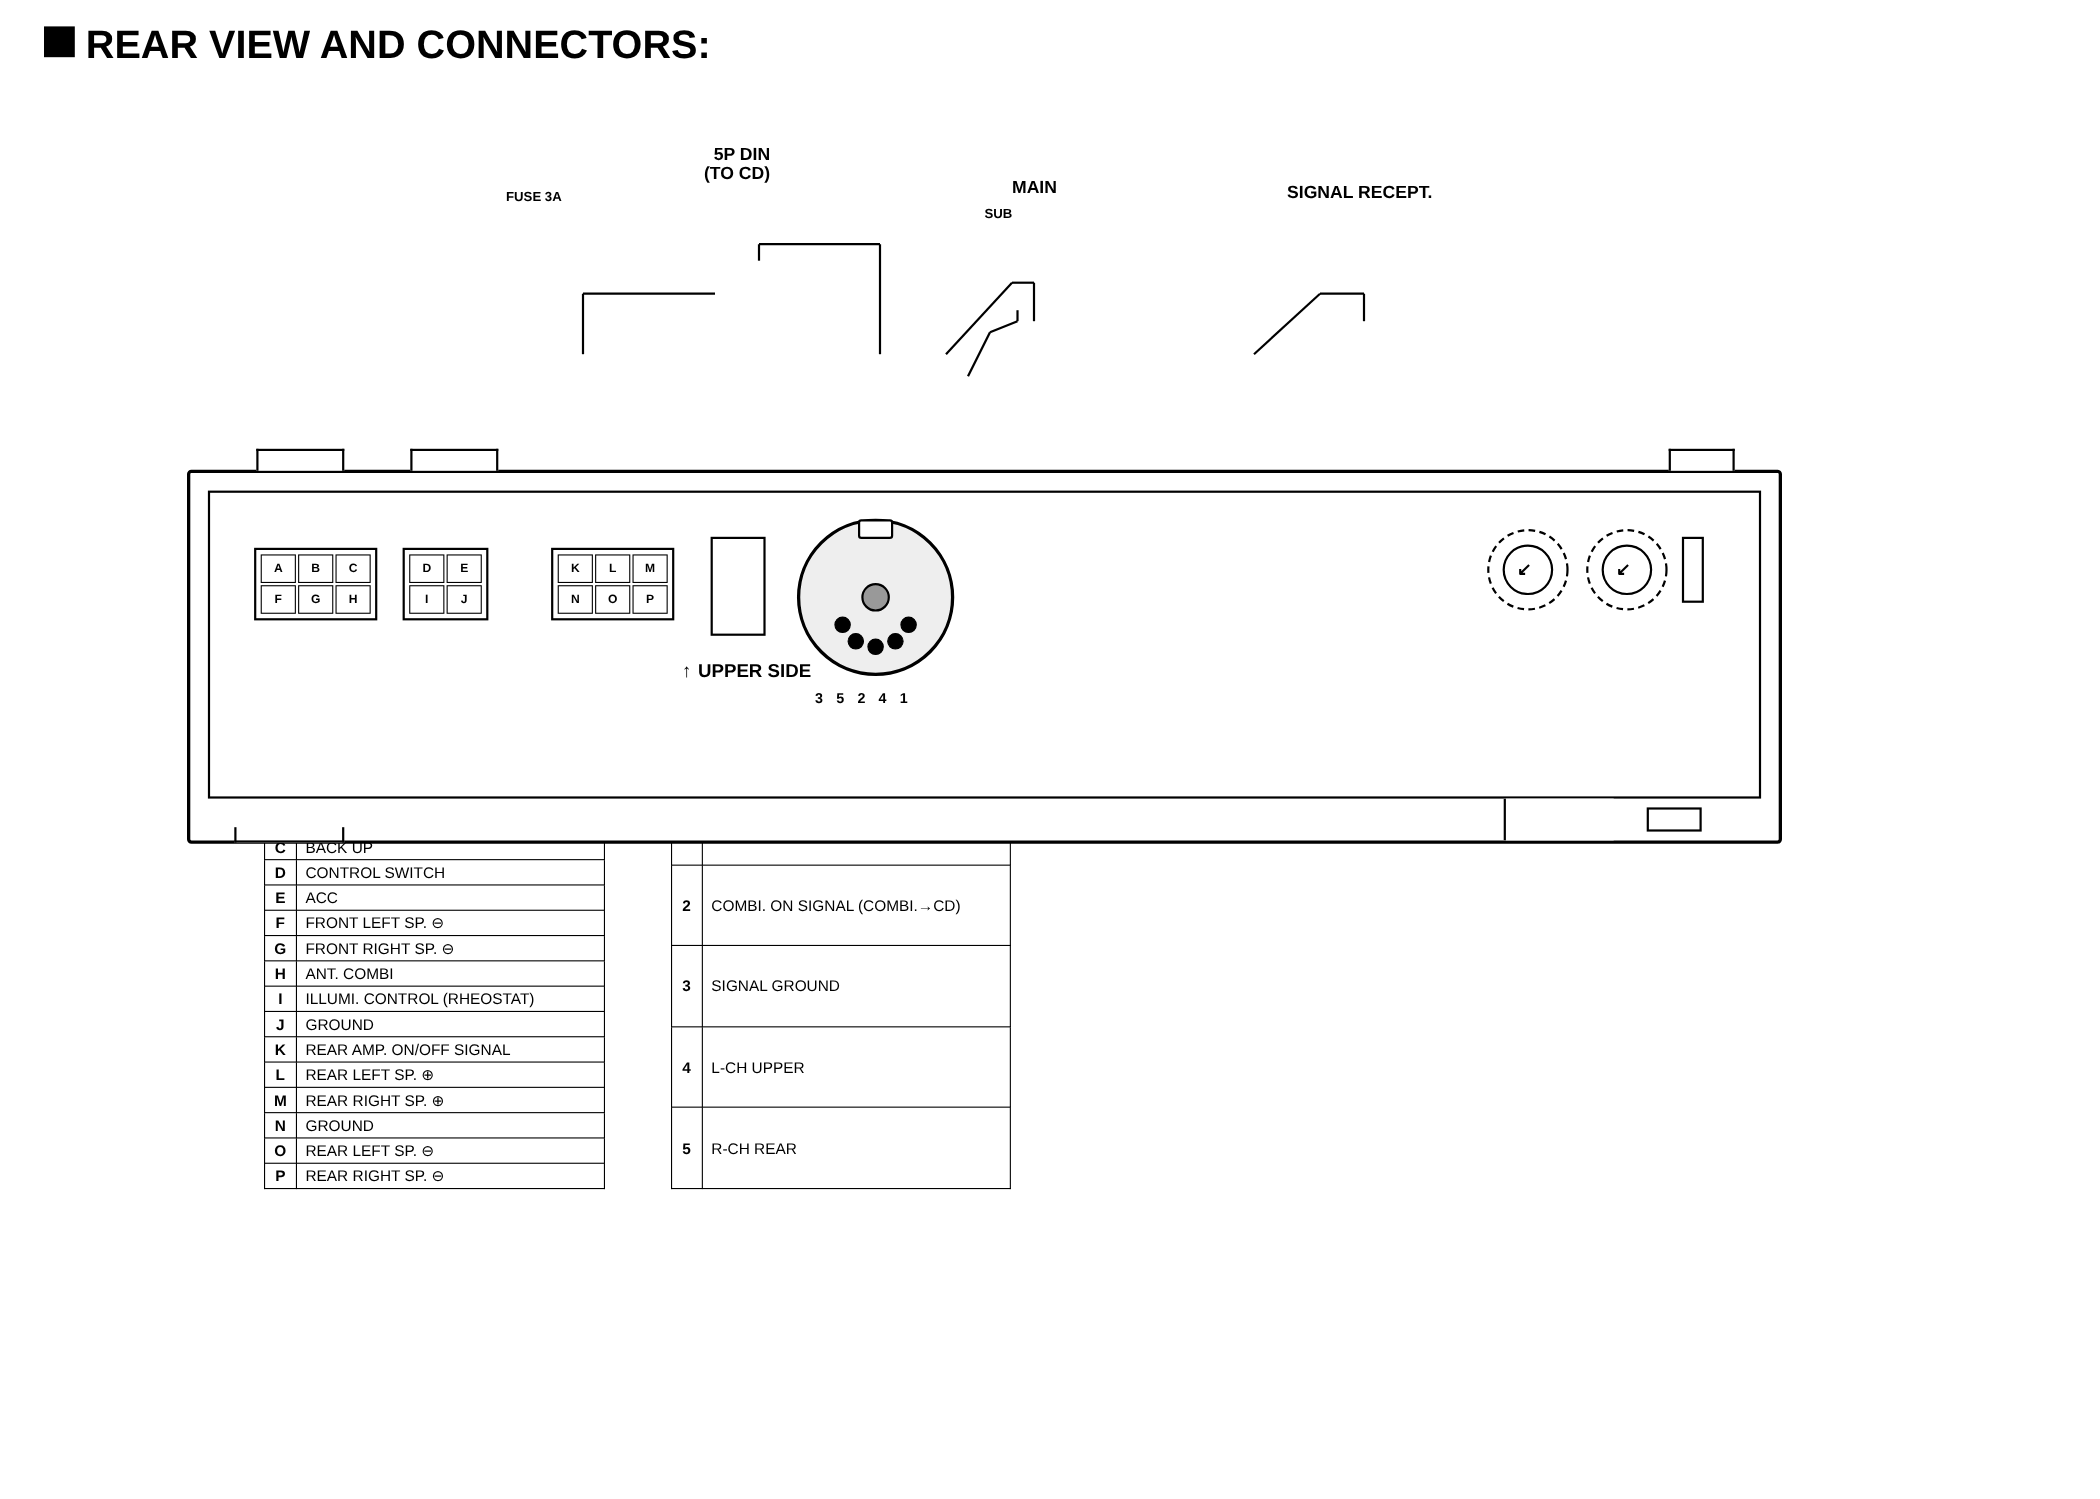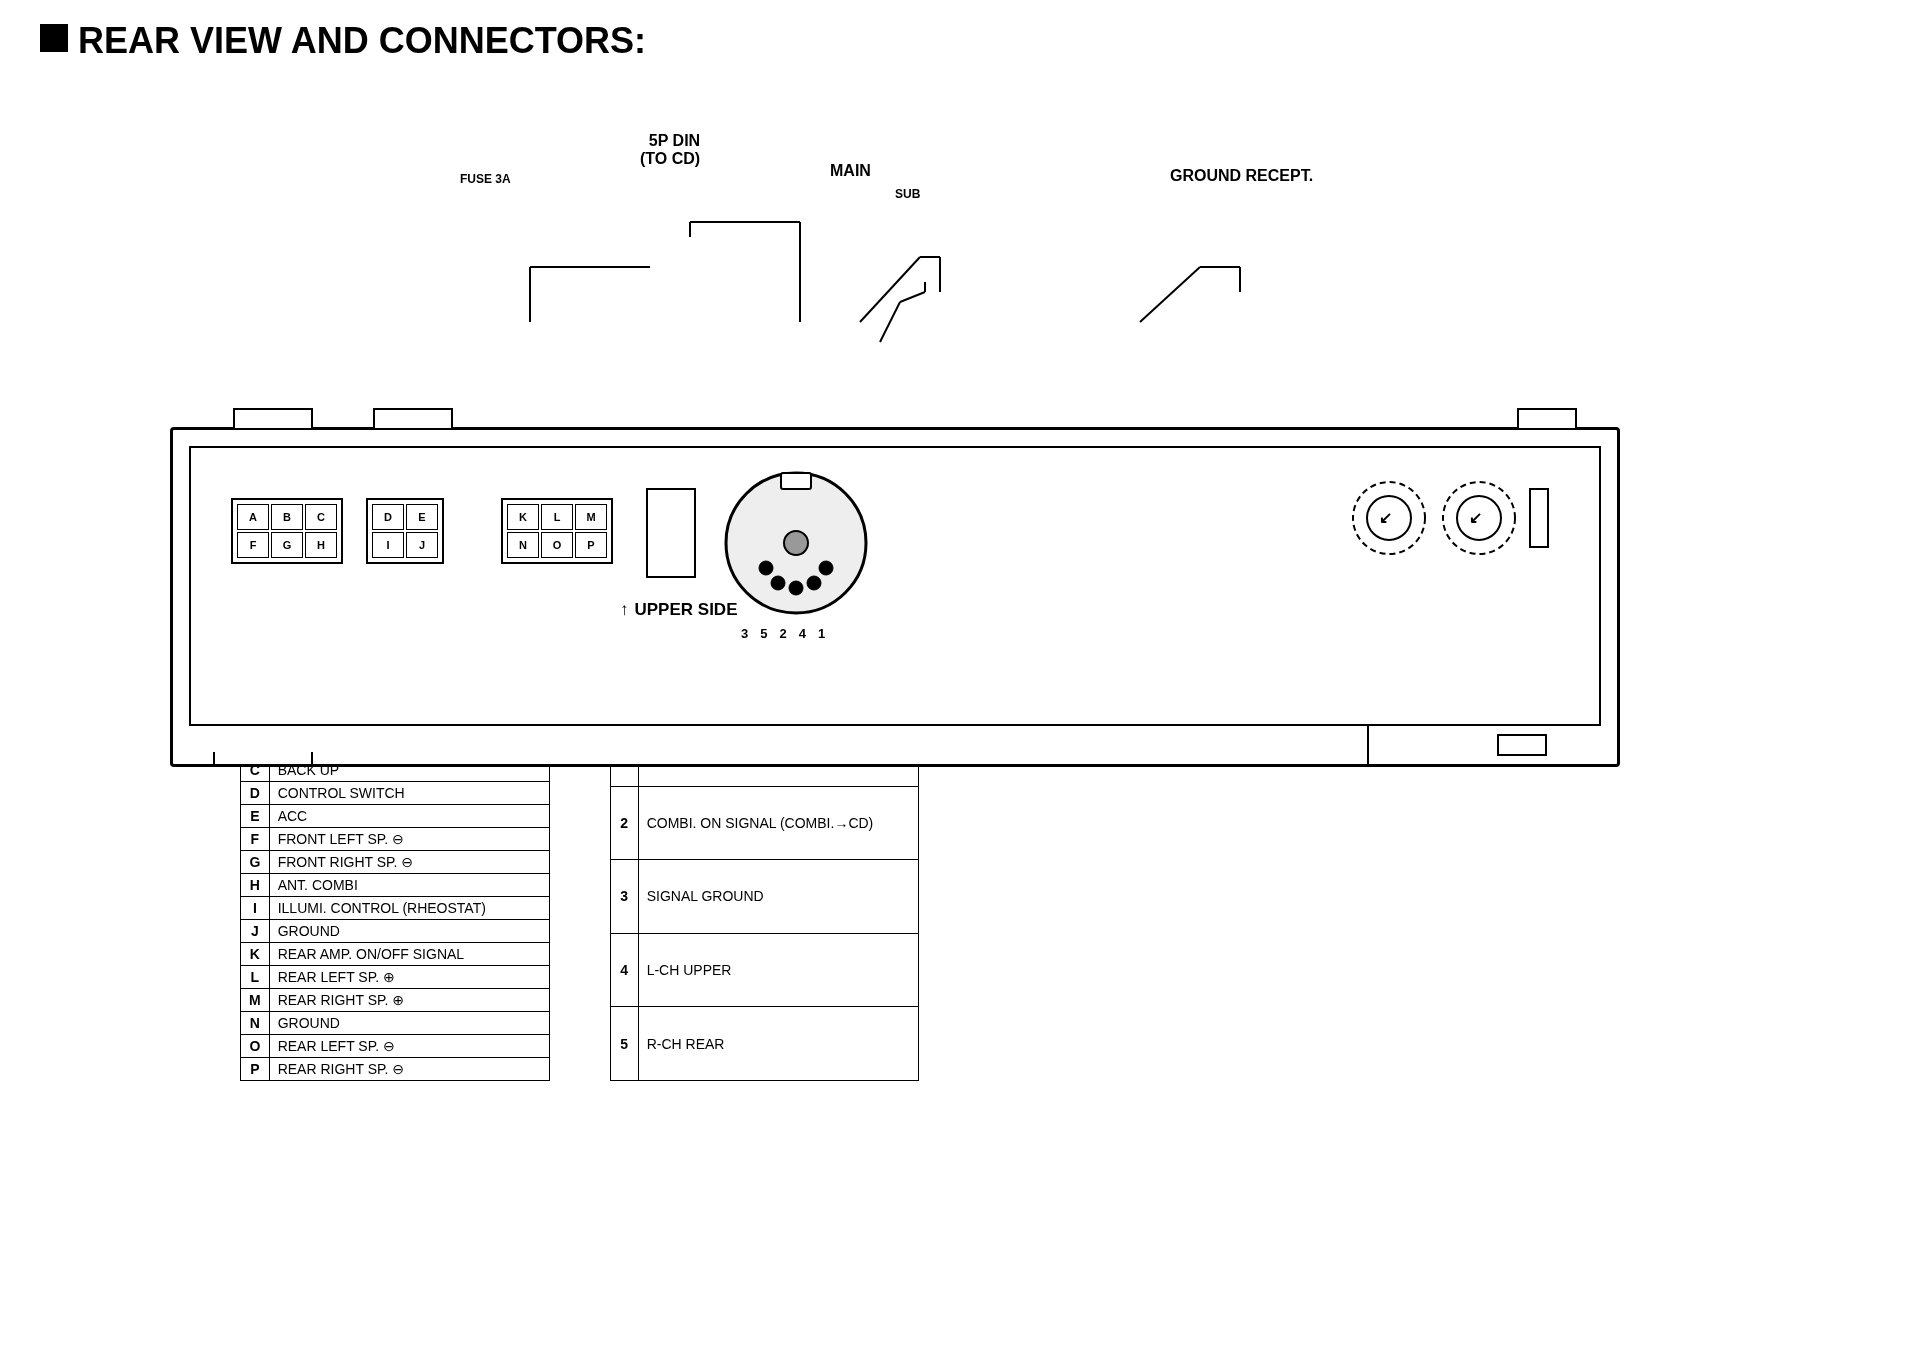--- a/index.html
+++ b/index.html
@@ -152,28 +152,28 @@
       <line x1="740" y1="475" x2="740" y2="500" stroke="#000" stroke-width="2"></line>
     </svg>
 
     <div style="position:absolute; top:80px; left:420px; font-size:12px; font-weight:bold; text-align:center;">
       <span>FUSE 3A</span>
     </div>
     <div style="position:absolute; top:40px; left:600px; font-size:16px; font-weight:bold; text-align:right;">
       <div>5P DIN</div>
       <div>(TO CD)</div>
     </div>
-    <div style="position:absolute; top:70px; left:790px; font-size:16px; font-weight:bold; text-align:center;">
+    <div style="position:absolute; top:70px; left:880px; font-size:16px; font-weight:bold; text-align:center;">
       <span>MAIN</span>
     </div>
     <div style="position:absolute; top:95px; left:855px; font-size:12px; font-weight:bold; text-align:center;">
       <span>SUB</span>
     </div>
     <div style="position:absolute; top:75px; left:1130px; font-size:16px; font-weight:bold; text-align:center;">
-      <span>GROUND RECEPT.</span>
+      <span>SIGNAL RECEPT.</span>
     </div>
 
     <div class="device-box" style="position:absolute; top:175px; left:130px;">
 
       <div style="position:absolute; top:-22px; left:60px; display:flex; gap:60px;">
         <div style="width:80px; height:20px; border:2px solid #000; border-bottom:none; background:#fff;"></div>
         <div style="width:80px; height:20px; border:2px solid #000; border-bottom:none; background:#fff;"></div>
       </div>
 
       <div style="position:absolute; top:-22px; right:40px; display:flex; gap:40px;">

